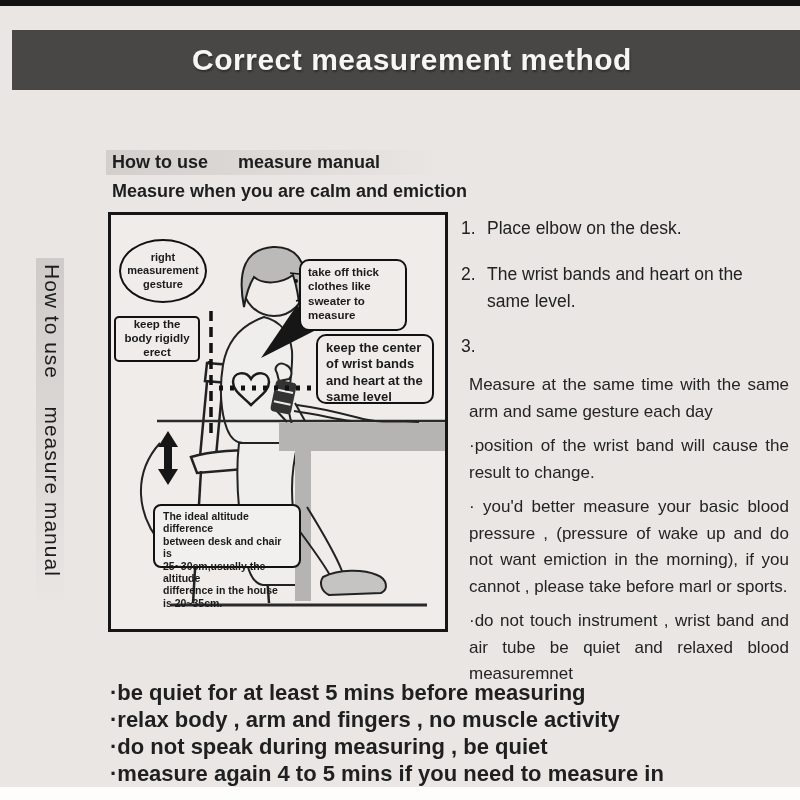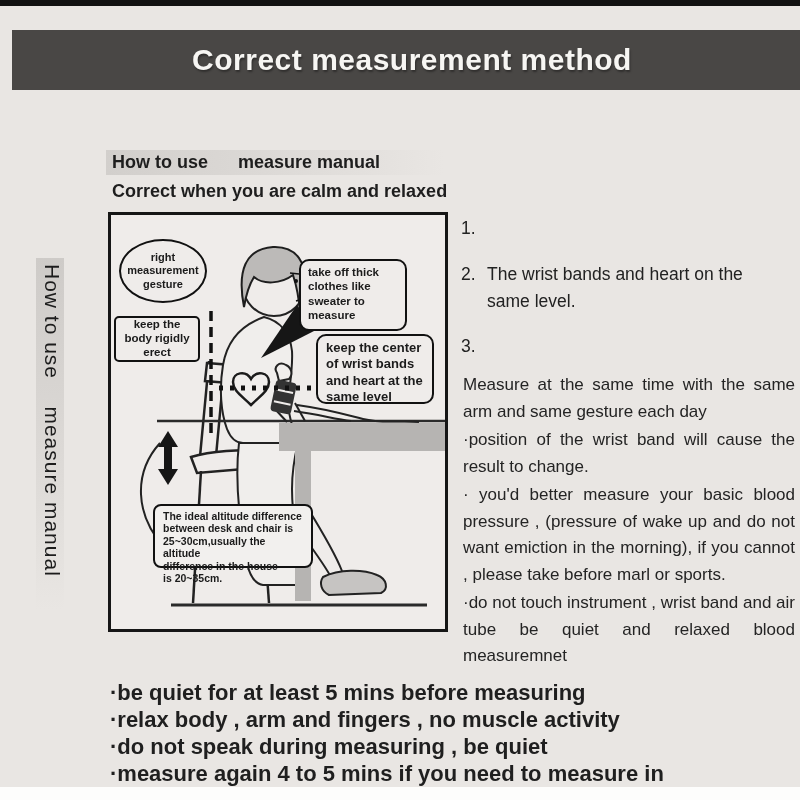--- a/index.html
+++ b/index.html
@@ -40,50 +40,50 @@
     border:3px solid #161616;background:#efecea;}
   .callout{position:absolute;border:2.5px solid #111;background:#efecea;
     font-weight:700;color:#1b1b1b;box-sizing:border-box;}
   .callout.center{display:flex;align-items:center;justify-content:center;text-align:center;}
   .co-gesture{left:8px;top:24px;width:88px;height:64px;border-radius:50%;font-size:11px;line-height:1.2;}
   .co-posture{left:3px;top:101px;width:86px;height:46px;border-radius:5px;font-size:11.5px;line-height:1.2;}
   .co-clothes{left:188px;top:44px;width:108px;height:72px;border-radius:10px;
     font-size:11.5px;line-height:1.25;padding:4px 7px;}
   .co-wrist{left:205px;top:119px;width:118px;height:70px;border-radius:10px;
     font-size:13px;line-height:1.25;padding:4px 8px;}
-  .co-altitude{left:42px;top:289px;width:160px;height:64px;border-radius:8px;
+  .co-altitude{left:42px;top:289px;width:148px;height:64px;border-radius:8px;
     font-size:10.5px;line-height:1.18;padding:4px 8px;background:#f2f0ee;}
 
   
   .right-col{left:461px;top:215px;width:336px;}
   .step{display:flex;font-size:17.5px;line-height:27px;color:#222;}
   .step .num{width:26px;flex:none;}
   .s1{margin-bottom:19px;} .s2{margin-bottom:18px;} .s3{margin-bottom:12px;}
-  .note{margin:2px;font-size:17px;line-height:26.5px;text-align:justify;color:#242424;}
+  .note{margin:8px;font-size:17px;line-height:26.5px;text-align:justify;color:#242424;}
 
   
   .tips{left:110px;top:679px;width:640px;}
   .tips p{margin:0;font-size:22px;line-height:27px;font-weight:700;color:#1f1f1f;}
 
   .bottom-strip{left:0;bottom:0;width:800px;height:13px;background:#fdfdfc;}
 </style>
 </head>
 <body>
 
 <div class="abs top-strip"></div>
 
 <div class="abs header-band">
   <span class="title">Correct measurement method</span>
 </div>
 
 <div class="abs vertical-label presp">How to use    measure manual</div>
 
 <div class="abs heading-bar"></div>
 <div class="abs heading presp">How to use      measure manual</div>
-<div class="abs subheading">Correct when you are calm and relaxed</div>
+<div class="abs subheading">Measure when you are calm and emiction</div>
 
 <div class="abs illu-frame">
   <svg width="334" height="414" viewBox="0 0 334 414">
 
     <line x1="60" y1="390" x2="316" y2="390" stroke="#2a2a2a" stroke-width="3"></line>
 
     <g stroke="#222" stroke-width="2.5" fill="none">
       <path d="M98,146 L88,252"></path>
       <path d="M114,144 L104,252"></path>
       <path d="M96,148 L120,150 L118,168 L94,166 Z" fill="#efecea"></path>
@@ -164,20 +164,21 @@
   <div class="callout co-altitude pre">The ideal altitude difference
 between desk and chair is
 25~30cm,usually the altitude
 difference in the house
 is 20~35cm.</div>
 </div>
 
 <div class="abs right-col">
   <div class="step s1">
     <span class="num">1.</span>
+    <span class="txt pre">Place elbow on the desk.</span>
   </div>
   <div class="step s2">
     <span class="num">2.</span>
     <span class="txt pre">The wrist bands and heart on the
 same level.</span>
   </div>
   <div class="step s3">
     <span class="num">3.</span>
   </div>
   <p class="note">Measure at the same time with the same arm and same gesture each day</p>

